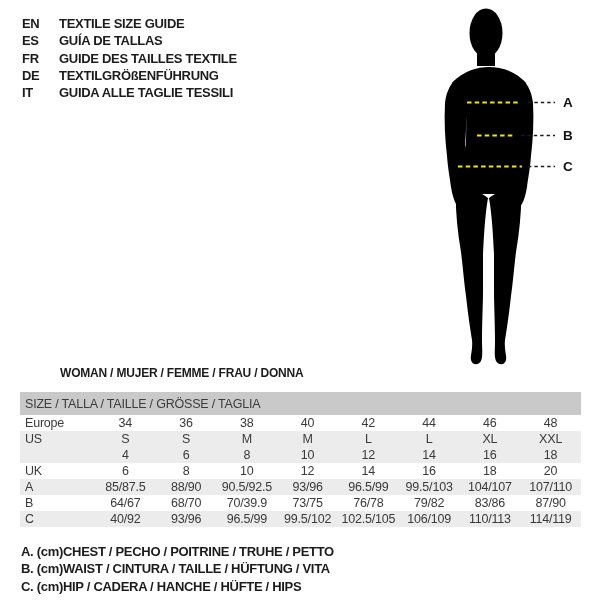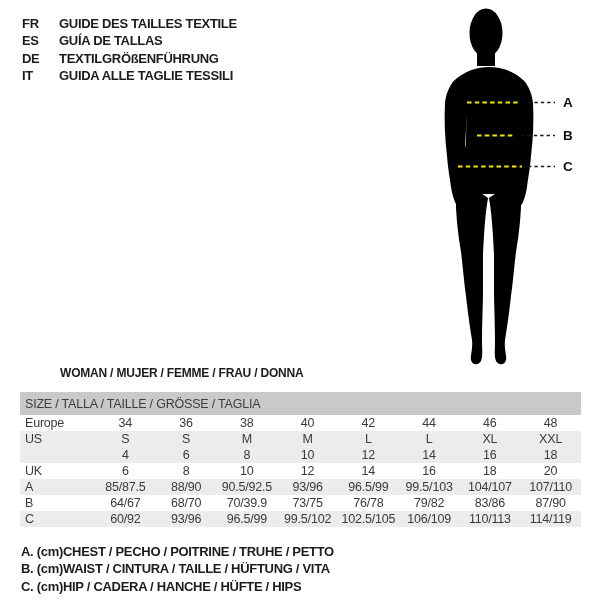--- a/index.html
+++ b/index.html
@@ -38,26 +38,30 @@
   .legend-row{height:17.4px;font-size:13px;font-weight:700;letter-spacing:-0.3px;white-space:nowrap;}
   .legend-key{}
 </style>
 </head>
 <body>
 
 <div class="screen">
 
   <div class="lang-block">
     <div class="lang-row">
+      <span class="lang-code">EN</span>
+      <span class="lang-text">TEXTILE SIZE GUIDE</span>
+    </div>
+    <div class="lang-row">
+      <span class="lang-code">ES</span>
+      <span class="lang-text">GUÍA DE TALLAS</span>
+    </div>
+    <div class="lang-row">
       <span class="lang-code">FR</span>
       <span class="lang-text">GUIDE DES TAILLES TEXTILE</span>
-    </div>
-    <div class="lang-row">
-      <span class="lang-code">ES</span>
-      <span class="lang-text">GUÍA DE TALLAS</span>
     </div>
     <div class="lang-row">
       <span class="lang-code">DE</span>
       <span class="lang-text">TEXTILGRÖßENFÜHRUNG</span>
     </div>
     <div class="lang-row">
       <span class="lang-code">IT</span>
       <span class="lang-text">GUIDA ALLE TAGLIE TESSILI</span>
     </div>
   </div>
@@ -187,21 +191,21 @@
           <td>68/70</td>
           <td>70/39.9</td>
           <td>73/75</td>
           <td>76/78</td>
           <td>79/82</td>
           <td>83/86</td>
           <td>87/90</td>
         </tr>
         <tr style="background: rgb(236, 236, 236);">
           <td class="row-label">C</td>
-          <td>60/92</td>
+          <td>40/92</td>
           <td>93/96</td>
           <td>96.5/99</td>
           <td>99.5/102</td>
           <td>102.5/105</td>
           <td>106/109</td>
           <td>110/113</td>
           <td>114/119</td>
         </tr>
       </tbody>
   </table>

